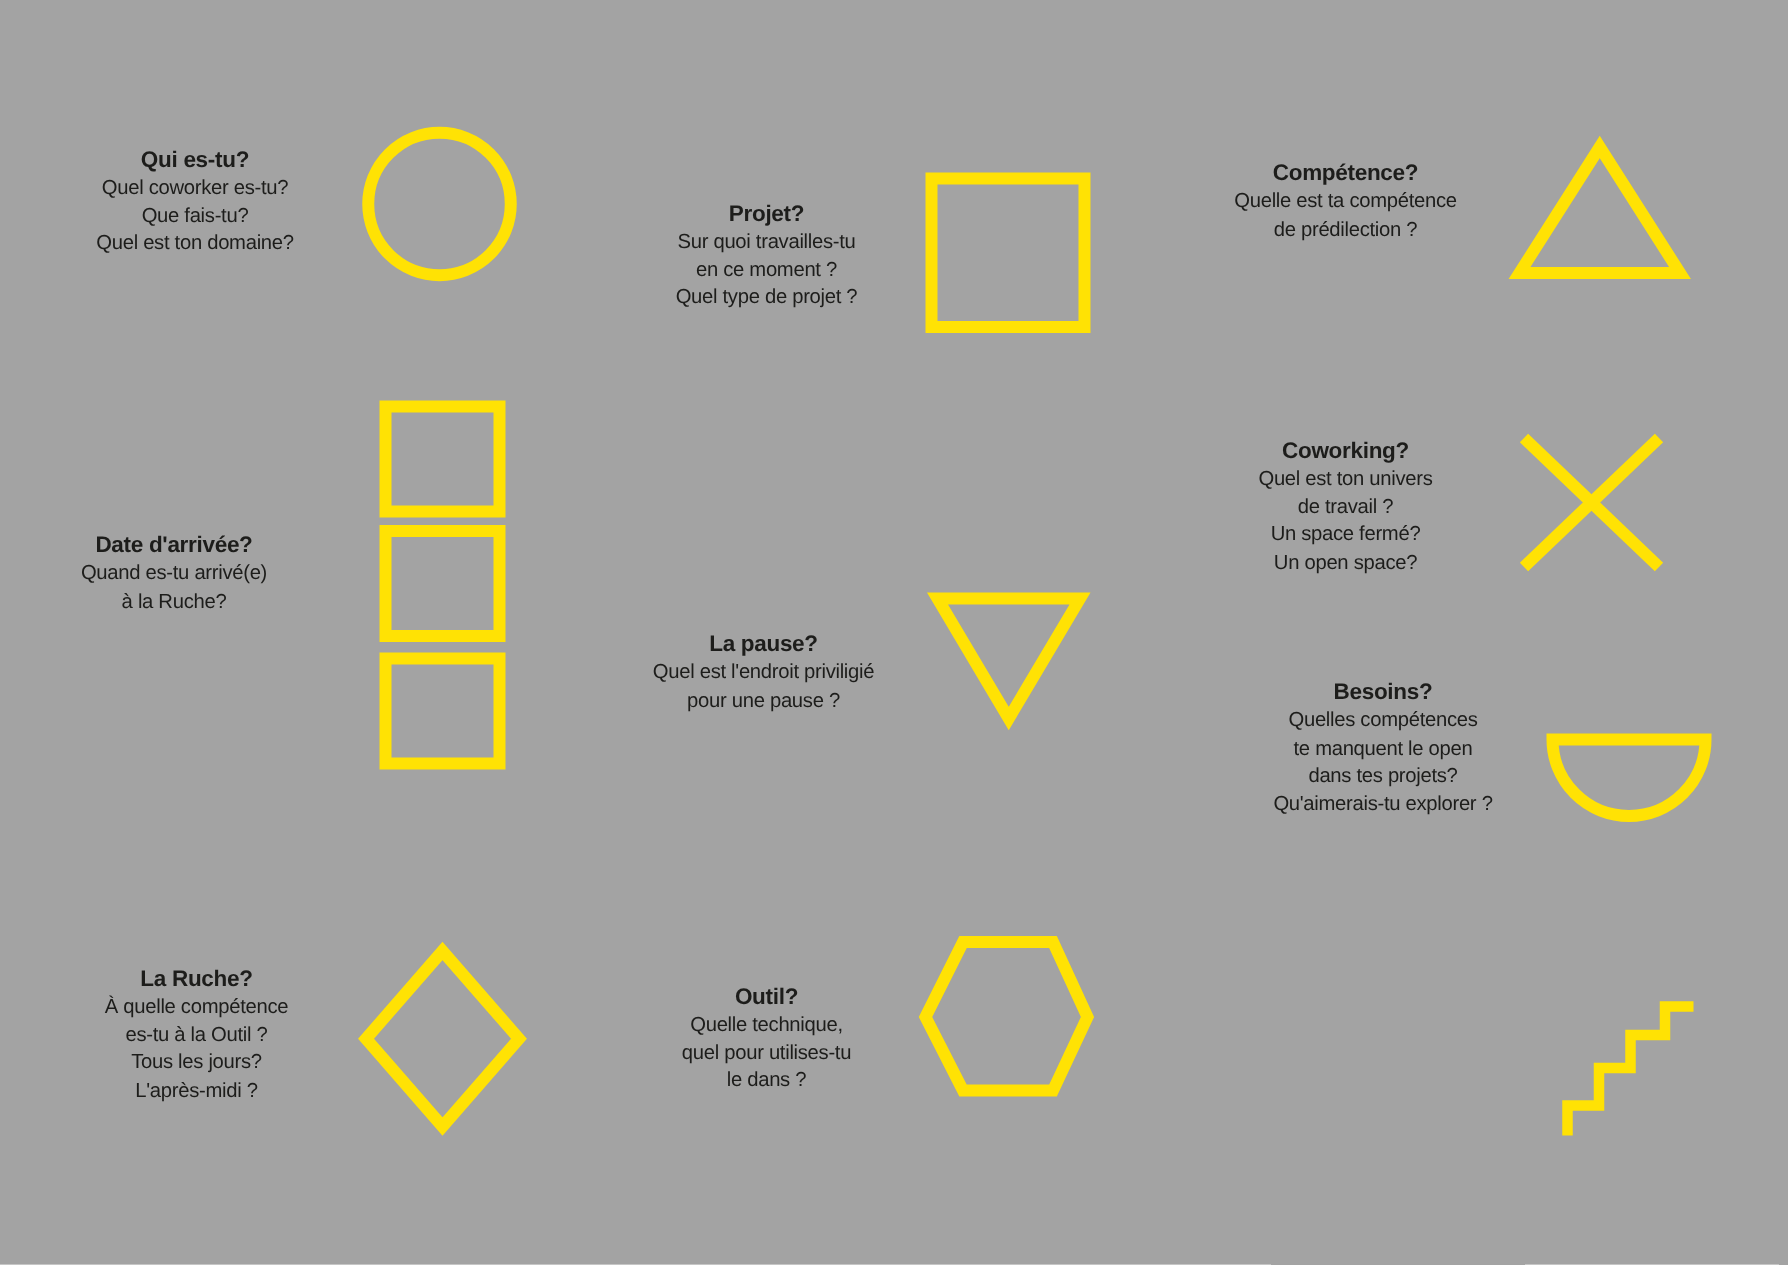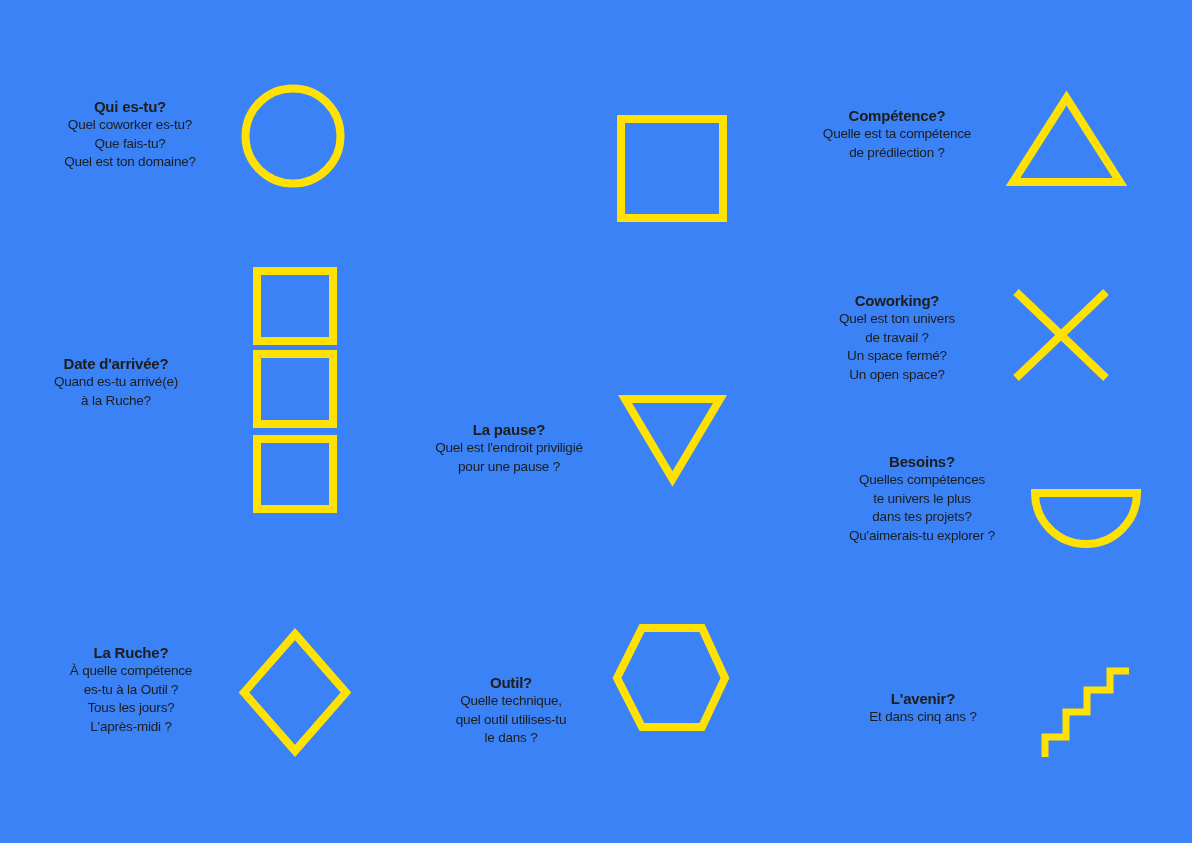--- a/index.html
+++ b/index.html
@@ -6,21 +6,21 @@
   html, body { background: #ffffff; }
   body {
     width: 1192px; height: 843px;
     font-family: "Liberation Sans", sans-serif;
     color: #1D1D1B;
     overflow: hidden;
   }
   #sheet {
     position: relative;
     width: 1192px; height: 843px;
-    background: #3b82f6;
+    background: #a3a3a3;
   }
   .card-text {
     position: absolute;
     text-align: center;
     letter-spacing: -0.2px;
   }
   .card-title {
     font-weight: 700;
     font-size: 15px;
     line-height: 19px;
@@ -43,20 +43,26 @@
   <div class="card-text" style="left:30px; top:97px; width:200px">
     <div class="card-title">Qui es-tu?</div>
     <div class="card-line">Quel coworker es-tu?</div>
     <div class="card-line">Que fais-tu?</div>
     <div class="card-line">Quel est ton domaine?</div>
   </div>
   <svg class="shape" style="left:237px; top:80px" width="112" height="112">
     <circle cx="56" cy="56" r="47.5" fill="none" stroke-width="8" stroke="#FFE204"></circle>
   </svg>
 
+  <div class="card-text" style="left:411px; top:133px; width:200px">
+    <div class="card-title">Projet?</div>
+    <div class="card-line">Sur quoi travailles-tu</div>
+    <div class="card-line">en ce moment ?</div>
+    <div class="card-line">Quel type de projet ?</div>
+  </div>
   <svg class="shape" style="left:617px; top:115px" width="110" height="107">
     <rect x="4" y="4" width="102" height="99" fill="none" stroke-width="8" stroke="#FFE204"></rect>
   </svg>
 
   <div class="card-text" style="left:797px; top:106px; width:200px">
     <div class="card-title">Compétence?</div>
     <div class="card-line">Quelle est ta compétence</div>
     <div class="card-line">de prédilection ?</div>
   </div>
   <svg class="shape" style="left:1006px; top:88px" width="121" height="99">
@@ -91,50 +97,46 @@
     <div class="card-line">Quel est l'endroit priviligié</div>
     <div class="card-line">pour une pause ?</div>
   </div>
   <svg class="shape" style="left:618px; top:393px" width="109" height="97">
     <polygon points="7,6 102,6 54.5,86" fill="none" stroke-width="8" stroke-miterlimit="10" stroke="#FFE204"></polygon>
   </svg>
 
   <div class="card-text" style="left:822px; top:452px; width:200px">
     <div class="card-title">Besoins?</div>
     <div class="card-line">Quelles compétences</div>
-    <div class="card-line">te univers le plus</div>
+    <div class="card-line">te manquent le open</div>
     <div class="card-line">dans tes projets?</div>
     <div class="card-line">Qu'aimerais-tu explorer ?</div>
   </div>
   <svg class="shape" style="left:1030px; top:489px" width="112" height="57">
     <path d="M 5 4 H 107 A 51 51 0 0 1 5 4 Z" fill="none" stroke-width="8" stroke="#FFE204"></path>
   </svg>
 
   <div class="card-text" style="left:31px; top:643px; width:200px">
     <div class="card-title">La Ruche?</div>
     <div class="card-line">À quelle compétence</div>
     <div class="card-line">es-tu à la Outil ?</div>
     <div class="card-line">Tous les jours?</div>
     <div class="card-line">L'après-midi ?</div>
   </div>
   <svg class="shape" style="left:235px; top:625px" width="120" height="135">
     <polygon points="60,9 111,67.5 60,126 9,67.5" fill="none" stroke-width="8" stroke-miterlimit="10" stroke="#FFE204"></polygon>
   </svg>
 
-  <div class="card-text" style="left:411px; top:673px; width:200px">
+  <div class="card-text" style="left:411px; top:655px; width:200px">
     <div class="card-title">Outil?</div>
     <div class="card-line">Quelle technique,</div>
-    <div class="card-line">quel outil utilises-tu</div>
+    <div class="card-line">quel pour utilises-tu</div>
     <div class="card-line">le dans ?</div>
   </div>
   <svg class="shape" style="left:612px; top:623px" width="118" height="109">
     <polygon points="5,55 30,5 90,5 113,55 90,104 30,104" fill="none" stroke-width="8" stroke-miterlimit="10" stroke="#FFE204"></polygon>
   </svg>
 
-  <div class="card-text" style="left:823px; top:689px; width:200px">
-    <div class="card-title">L'avenir?</div>
-    <div class="card-line">Et dans cinq ans ?</div>
-  </div>
   <svg class="shape" style="left:1040px; top:666px" width="92" height="93">
     <polyline points="5,91 5,71 26,71 26,46 47,46 47,24 70,24 70,5 89,5" fill="none" stroke-width="7" stroke="#FFE204"></polyline>
   </svg>
 
 </div>
 
 </body></html>

